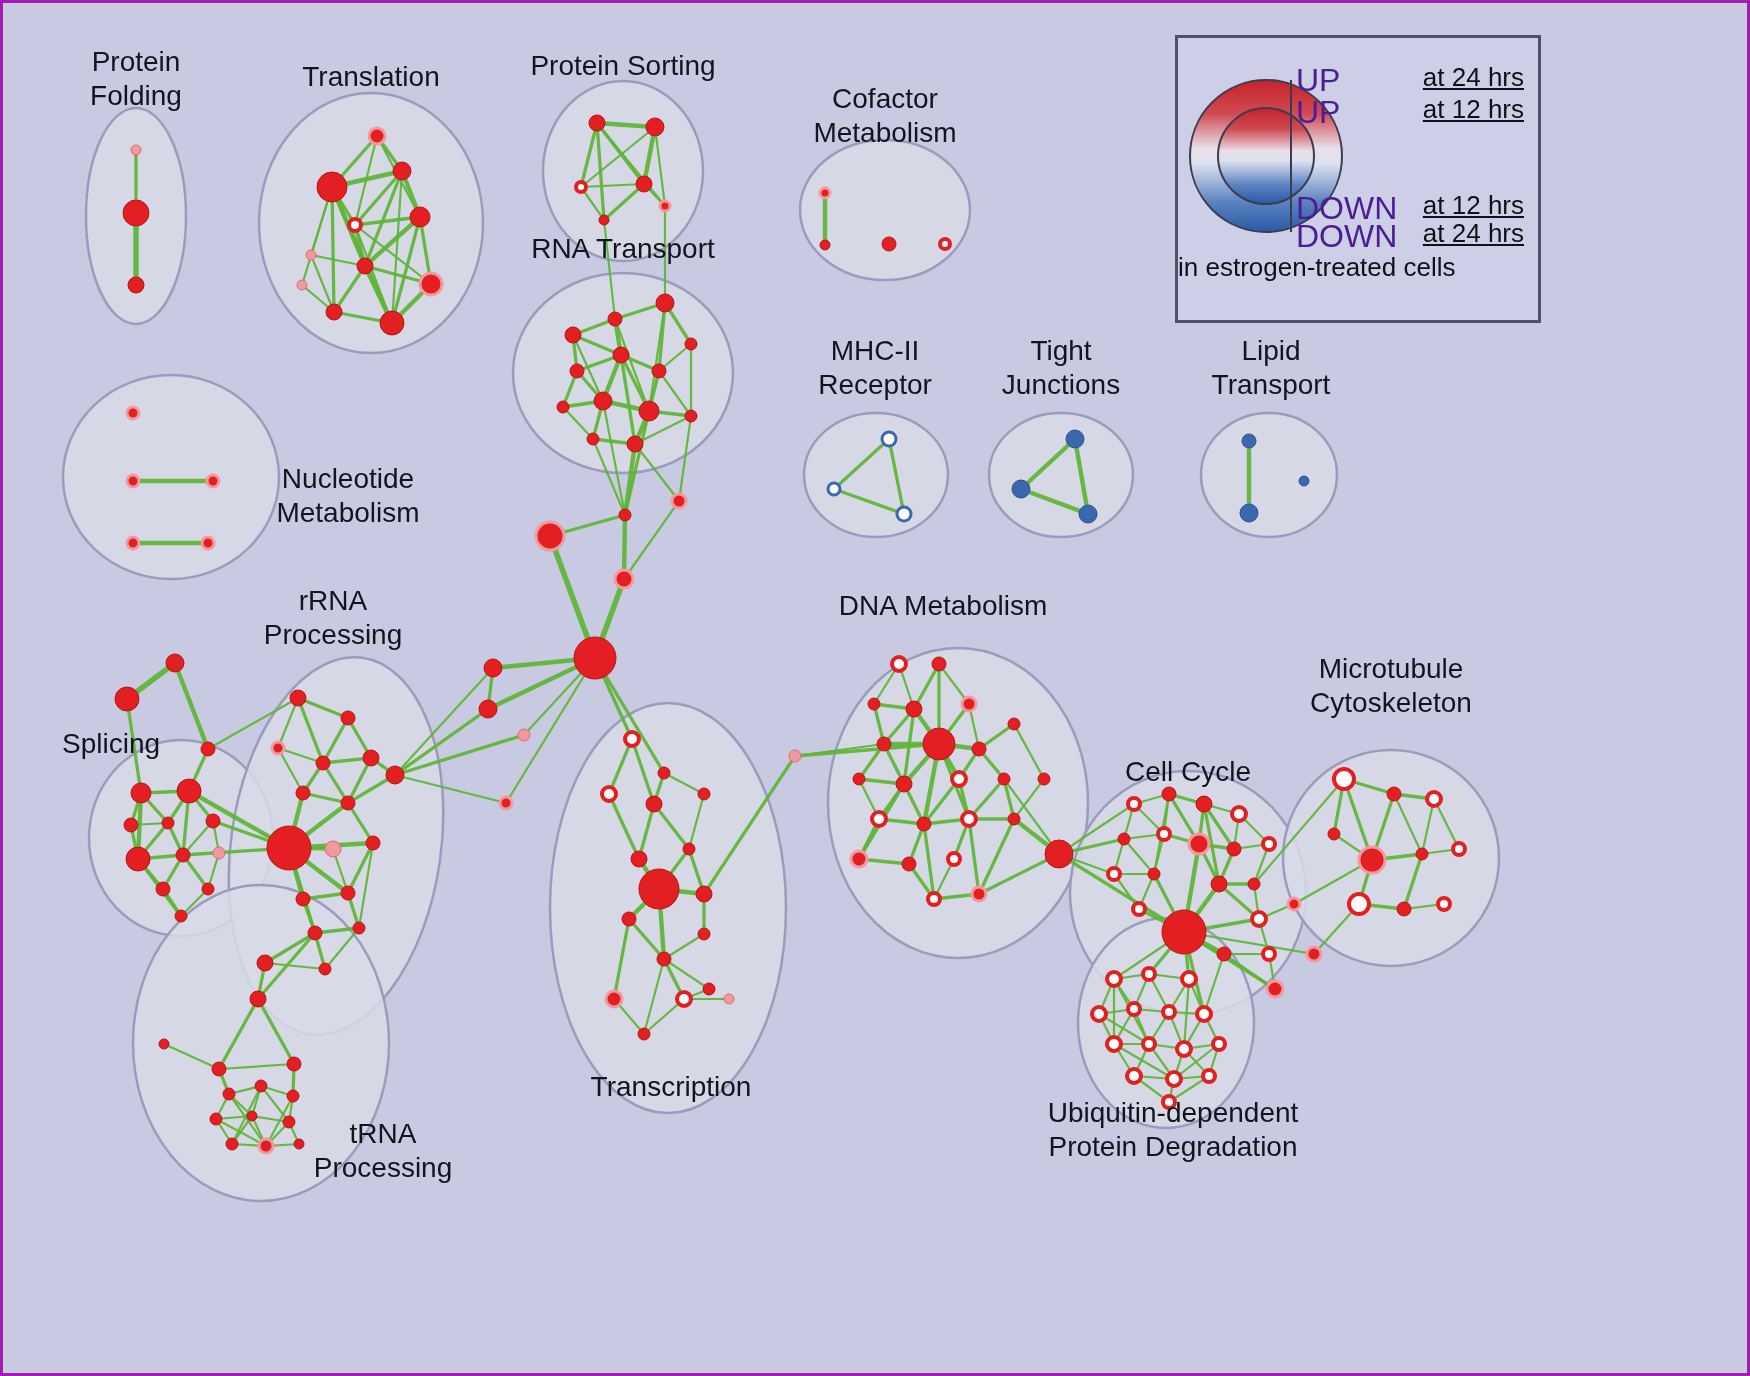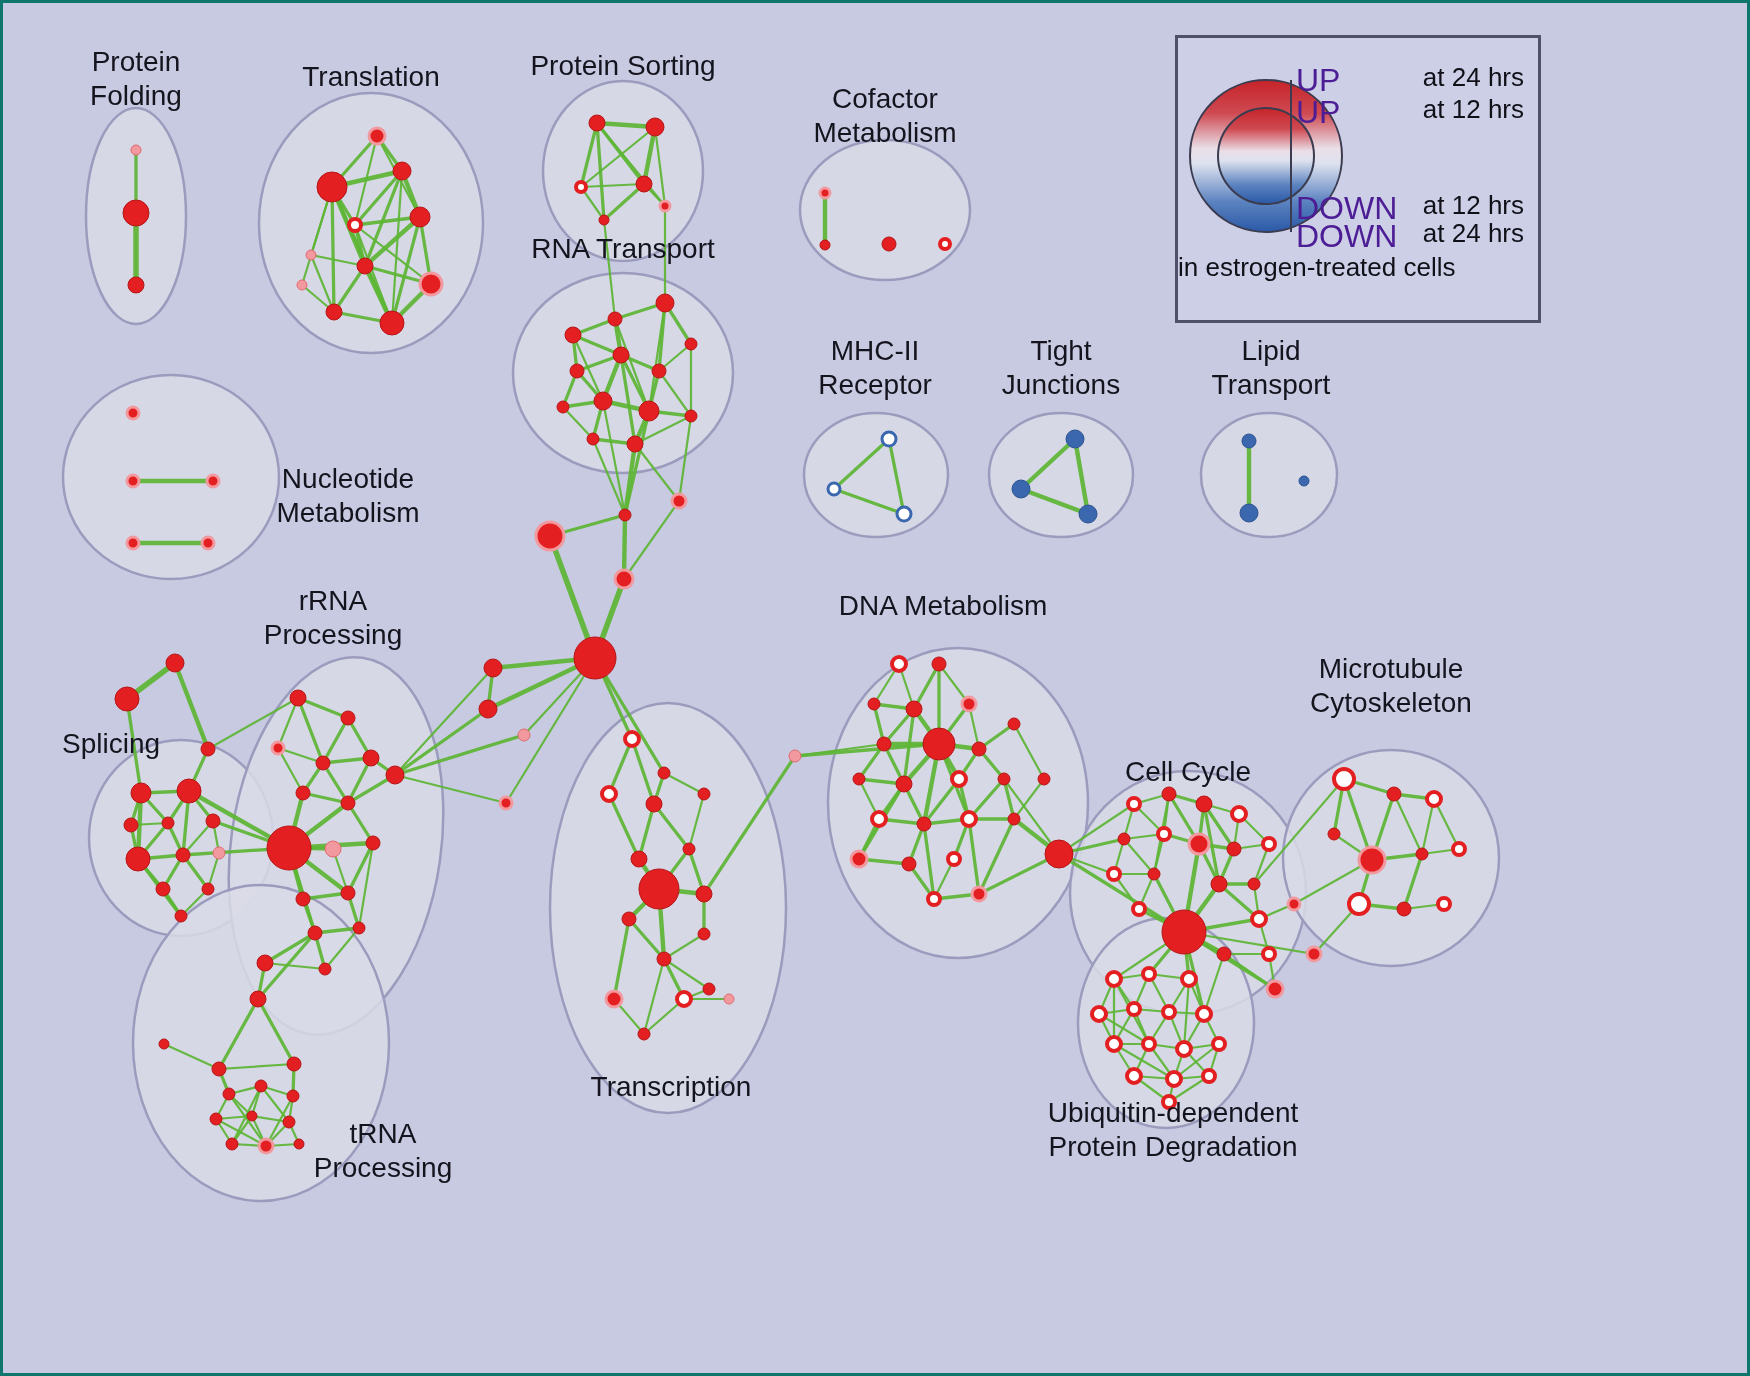--- a/index.html
+++ b/index.html
@@ -1,25 +1,25 @@
 <!DOCTYPE html>
 <html><head>
 <meta charset="utf-8">
 <style>
   html,body{margin:0;padding:0;background:#9fa1c0;}
   .page{position:relative;width:1750px;height:1376px;background:#c8cae1;
-        border:3px solid #0f766e;box-sizing:border-box;overflow:hidden;
+        border:3px solid #a21caf;box-sizing:border-box;overflow:hidden;
         font-family:"Liberation Sans",sans-serif;}
   #network-svg{position:absolute;left:0;top:0;width:1744px;height:1370px;}
   .cluster-label{font-family:"Liberation Sans",sans-serif;font-size:28px;fill:#14141e;}
   .legend{position:absolute;left:1172px;top:32px;width:366px;height:288px;
           border:3px solid #50506a;background:#cdcfe6;box-sizing:border-box;}
   .legend svg{position:absolute;left:0;top:0;}
   .lg-word{position:absolute;left:118px;font-size:32px;color:#4c1d95;white-space:nowrap;}
-  .lg-time{position:absolute;right:14px;font-size:26px;color:#101018;text-align:left;white-space:nowrap;}
+  .lg-time{position:absolute;right:14px;font-size:26px;color:#101018;text-align:left;white-space:nowrap;text-decoration:underline;}
   .lg-cap{position:absolute;left:0;width:100%;text-align:left;font-size:26px;color:#101018;}
 </style>
 </head>
 <body>
 
 <div class="page">
 
   <svg id="network-svg" viewBox="0 0 1744 1370" xmlns="http://www.w3.org/2000/svg">
       <g>
         <ellipse cx="133" cy="213" rx="50" ry="108" transform="rotate(0 133 213)" fill="#d9dae6" fill-opacity="0.85" stroke="#9b9cbd" stroke-width="2.5"></ellipse>

